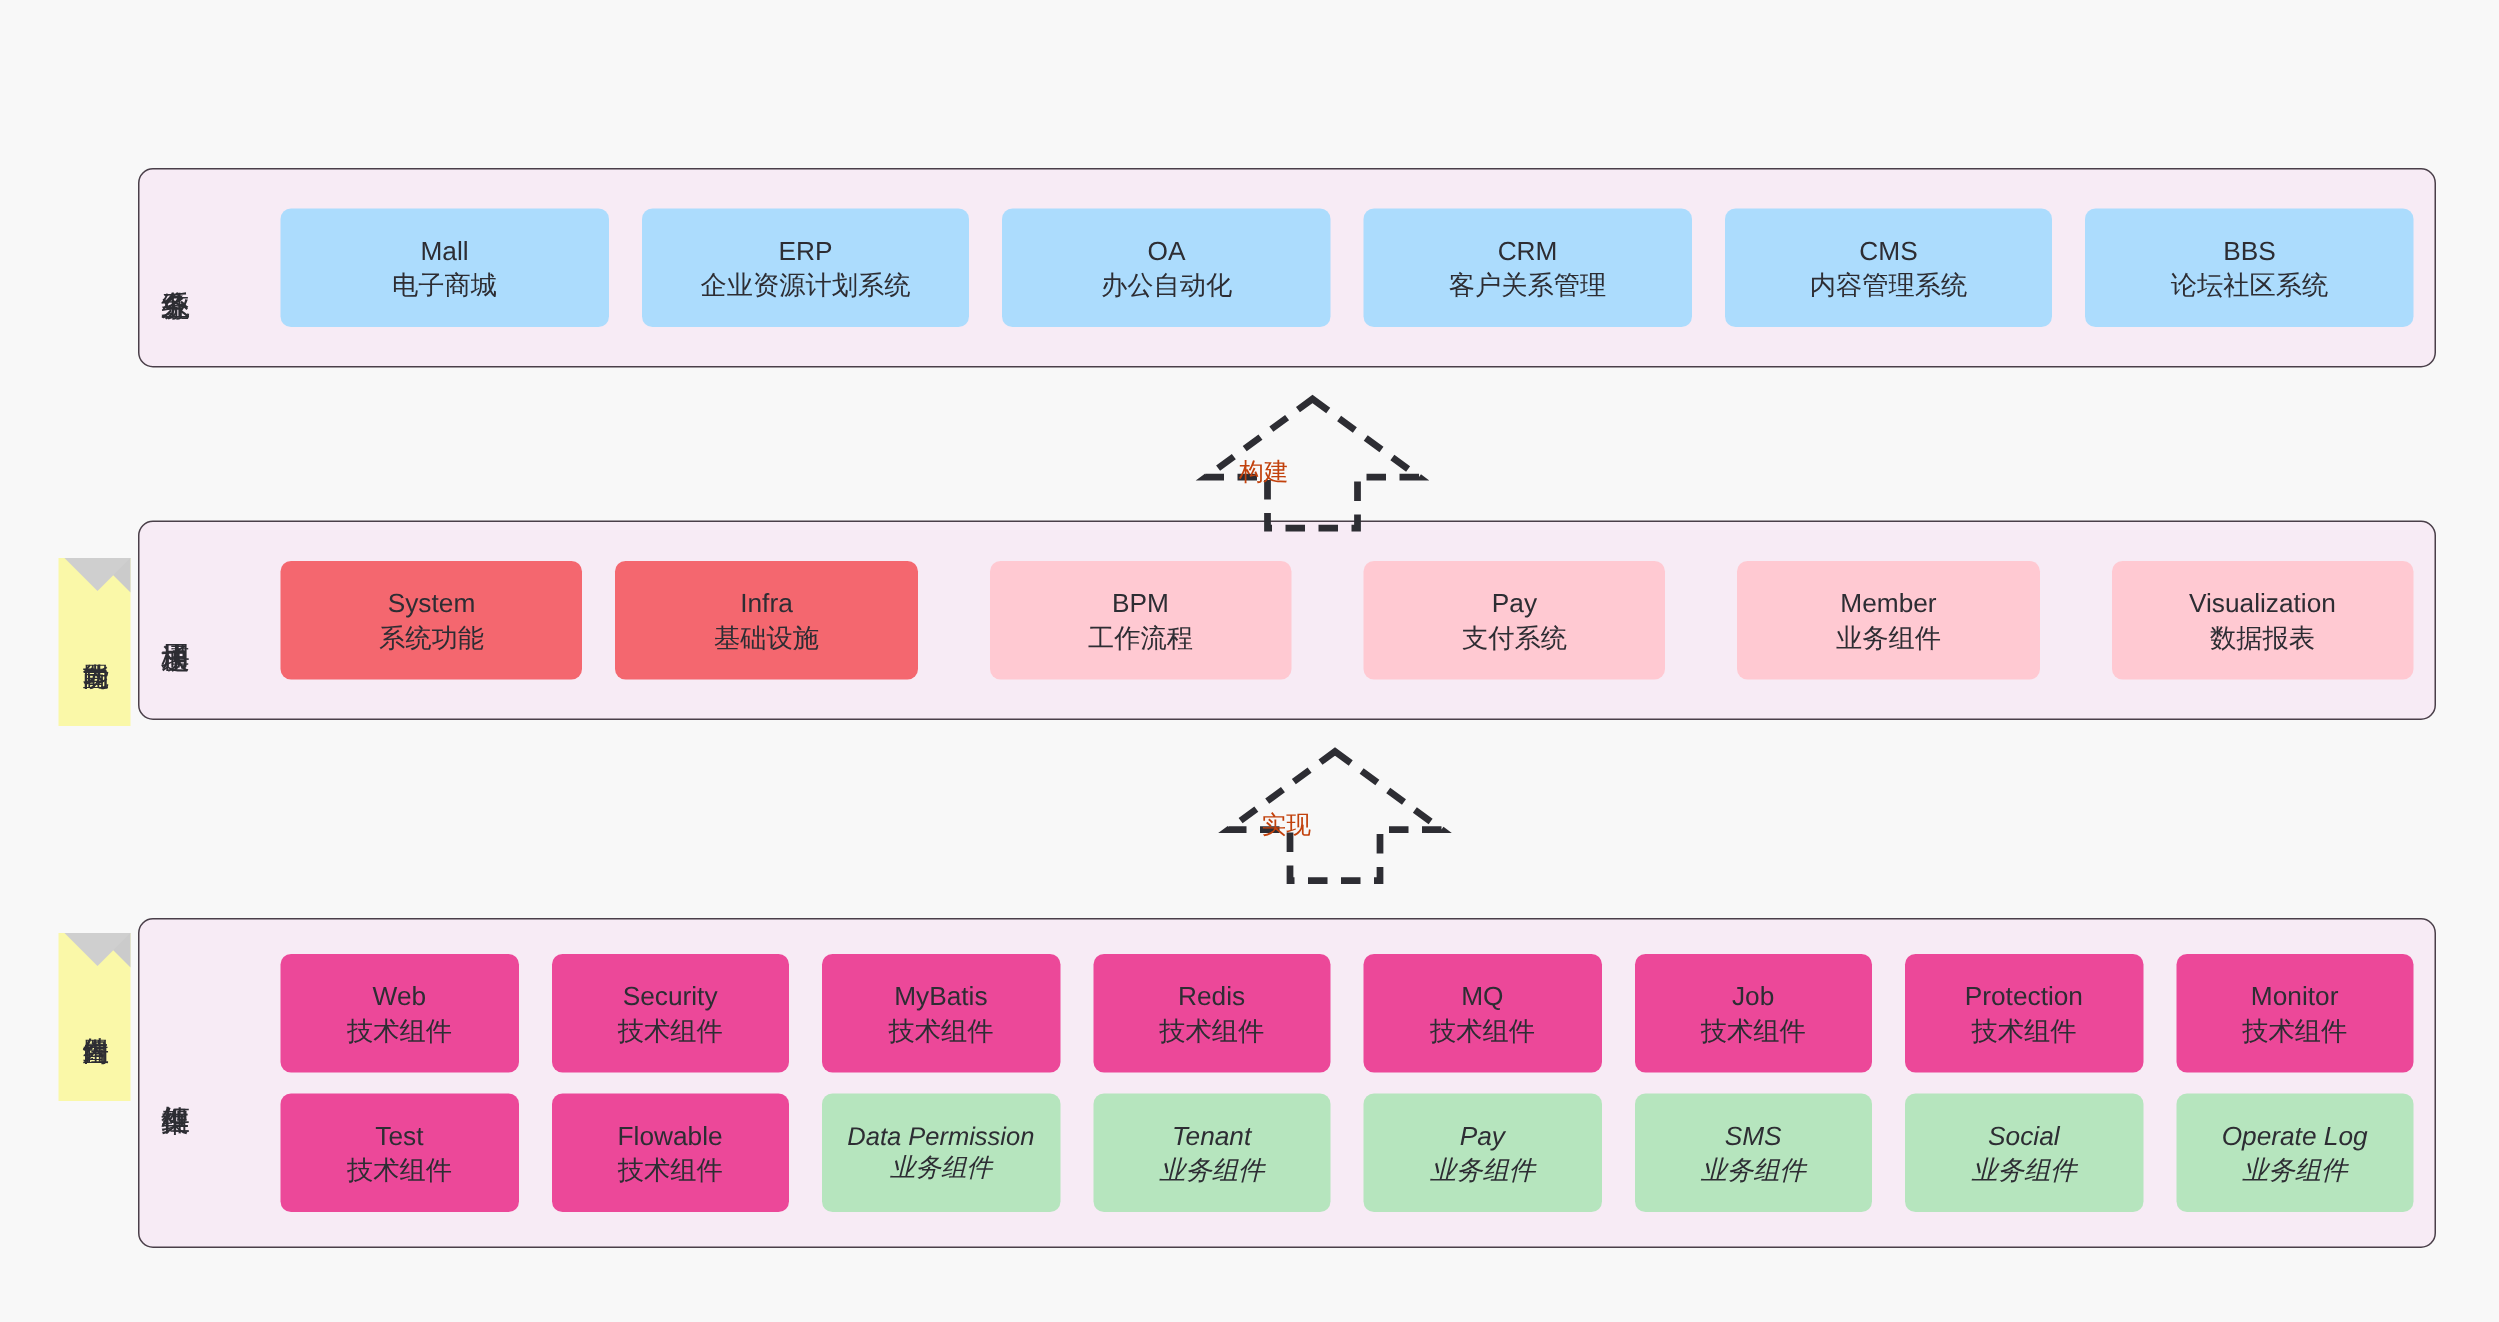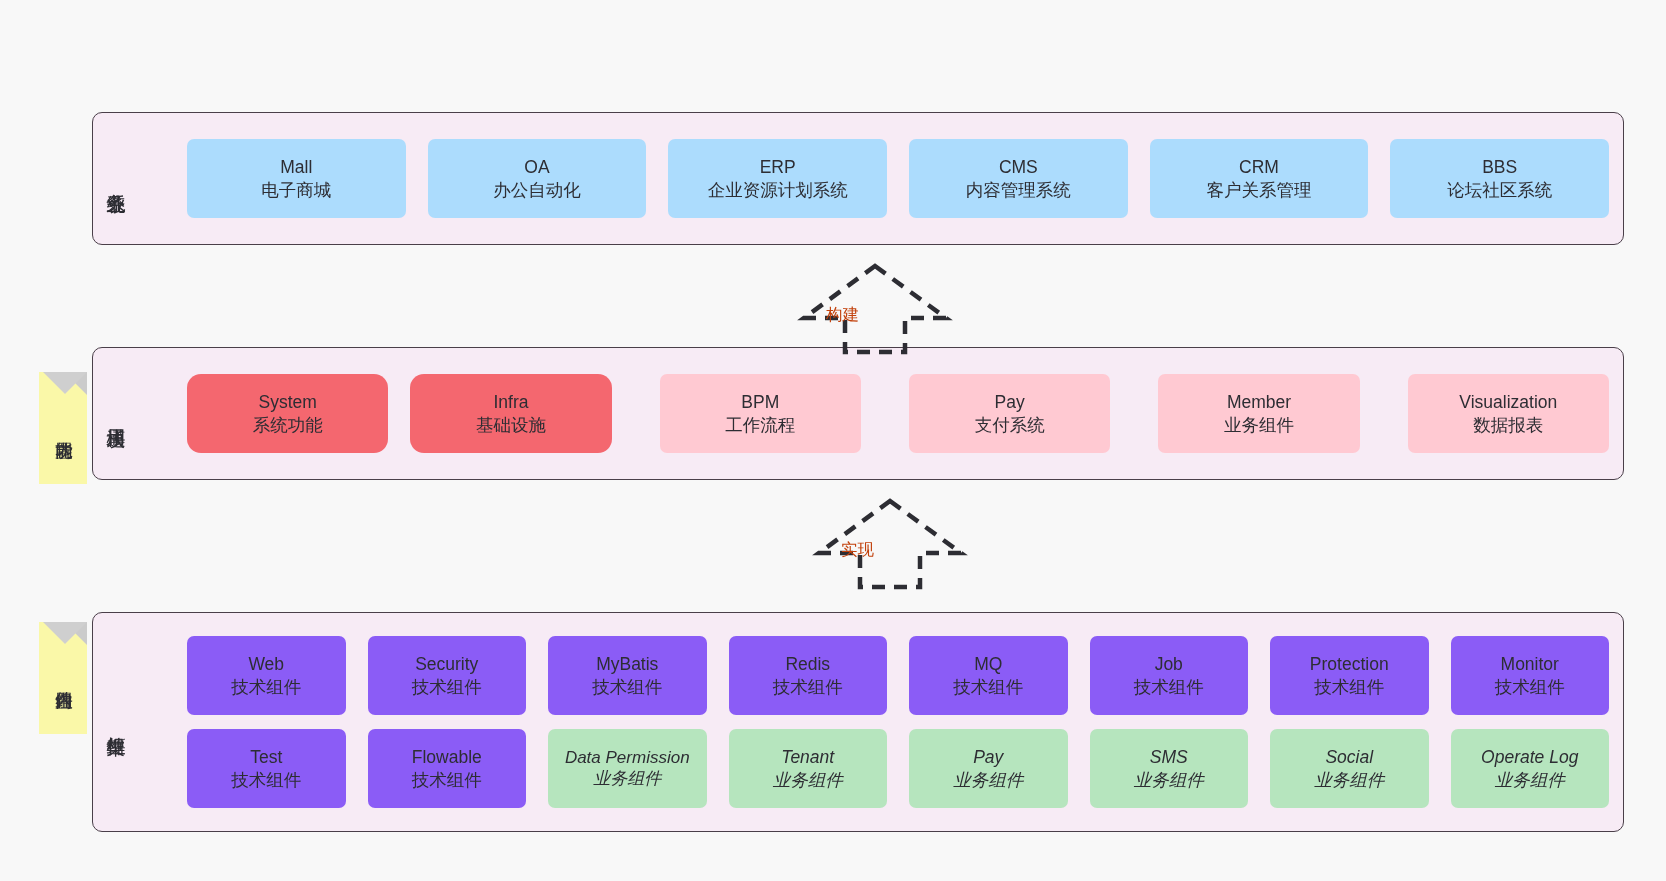--- a/index.html
+++ b/index.html
@@ -64,23 +64,23 @@
     line-height:1.30;
     color:#2D2D33;
     box-sizing:border-box;
     padding:4px 6px;
   }
   .cell .en{display:block;}
   .cell .cn{display:block;}
 
   
   .c-blue{background:#ACDCFD;}
-  .c-red{background:#F4676F;border-radius:14px;}
+  .c-red{background:#F4676F;}
   .c-pink{background:#FFC9D2;margin-left:26px;}
-  .c-green{background:#8b5cf6;}
+  .c-green{background:#ec4899;}
   .c-lgreen{background:#B6E5BE;font-style:italic;}
 
   
   .note{
     position:absolute;
     background:#FAF8A8;
     box-sizing:border-box;
     display:flex;
     align-items:center;
     justify-content:center;
@@ -133,34 +133,34 @@
 
   <div class="layer" id="layer-0" style="left:92px;top:112px;width:1532px;height:133px;">
     <div class="layer-title">业务系统</div>
     <div class="layer-body">
       <div class="row" style="height:79px;">
         <div class="cell c-blue">
           <span class="en">Mall</span>
           <span class="cn">电子商城</span>
         </div>
         <div class="cell c-blue">
+          <span class="en">ERP</span>
+          <span class="cn">企业资源计划系统</span>
+        </div>
+        <div class="cell c-blue">
           <span class="en">OA</span>
           <span class="cn">办公自动化</span>
         </div>
         <div class="cell c-blue">
-          <span class="en">ERP</span>
-          <span class="cn">企业资源计划系统</span>
+          <span class="en">CRM</span>
+          <span class="cn">客户关系管理</span>
         </div>
         <div class="cell c-blue">
           <span class="en">CMS</span>
           <span class="cn">内容管理系统</span>
-        </div>
-        <div class="cell c-blue">
-          <span class="en">CRM</span>
-          <span class="cn">客户关系管理</span>
         </div>
         <div class="cell c-blue">
           <span class="en">BBS</span>
           <span class="cn">论坛社区系统</span>
         </div>
       </div>
     </div>
   </div>
 
   <div class="arrow" style="left:800px;top:262px;width:150px;height:92px;">

